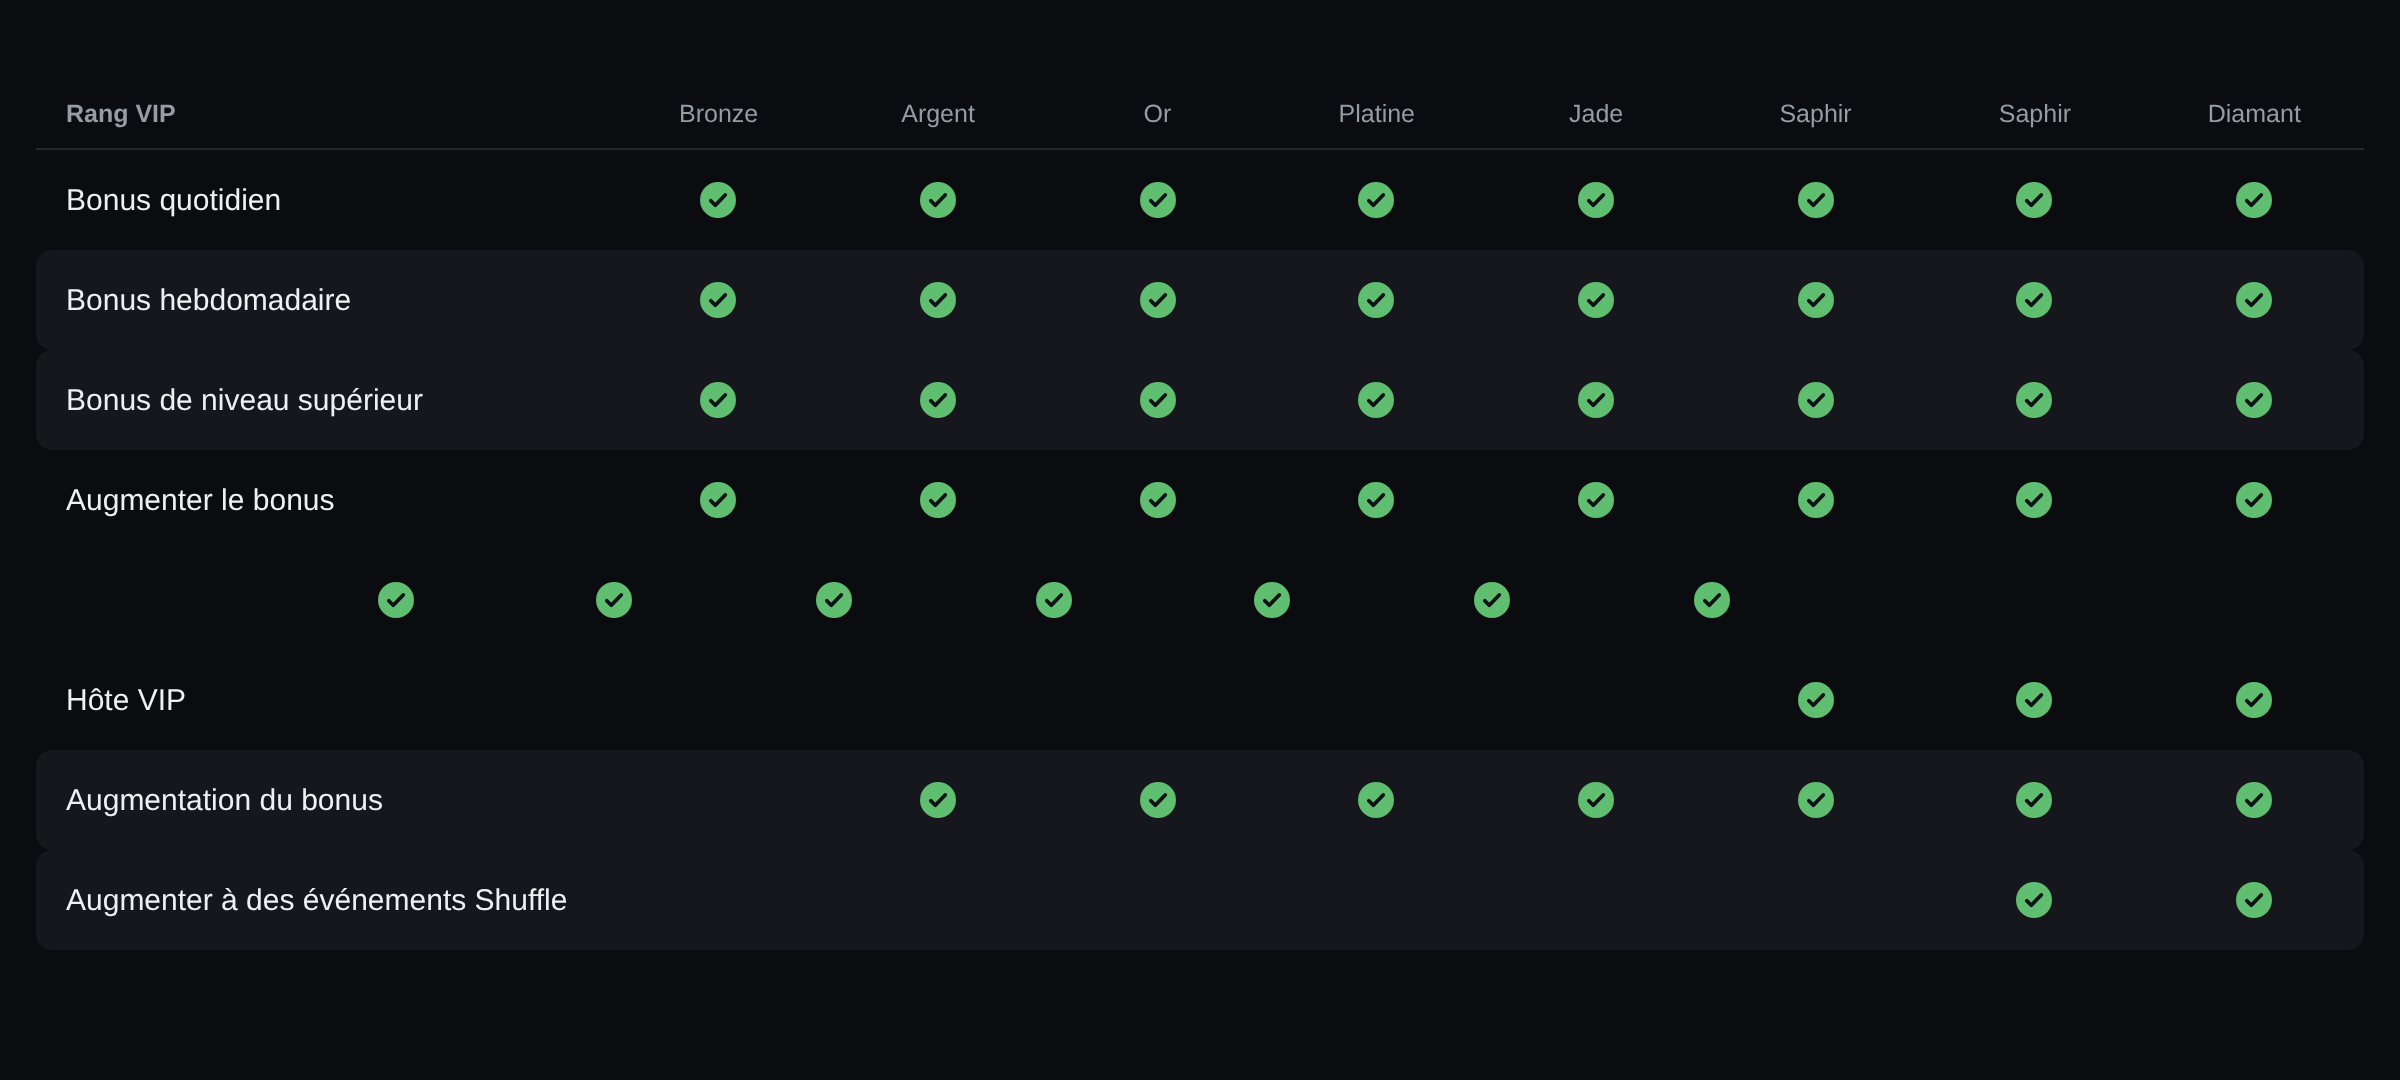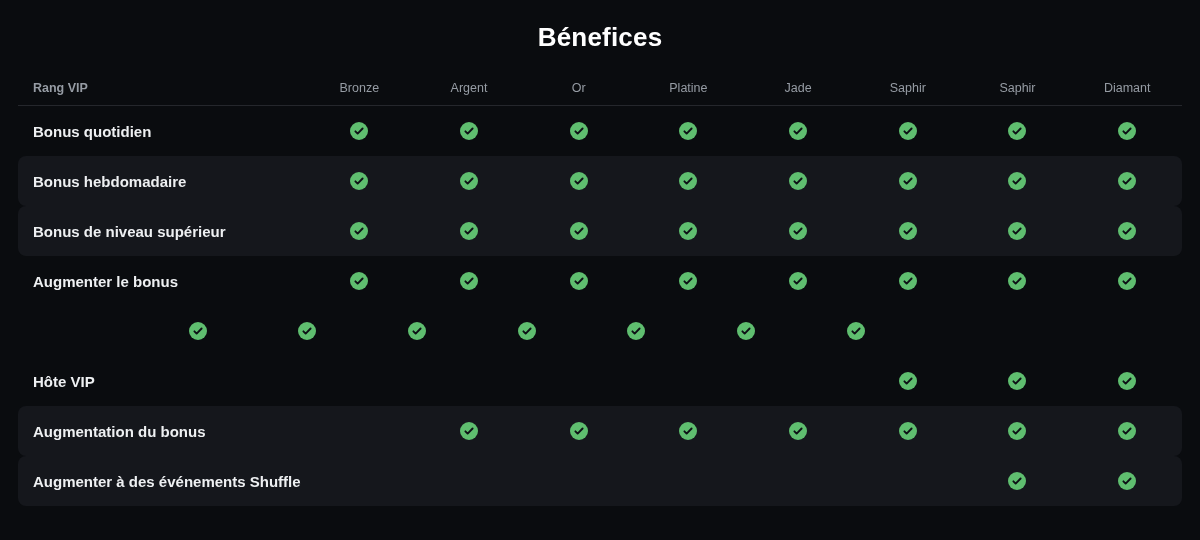--- a/index.html
+++ b/index.html
@@ -56,34 +56,33 @@
     align-items:center;
     height:50px;
     padding-left:15px;
   }
   .row.striped{
     background:var(--stripe-bg);
     border-radius:8px;
   }
   .row-label{
     font-size:15px;
-    font-weight:700;
+    font-weight:400;
     color:var(--label-text);
   }
   .check{
     display:inline-flex;
     width:18px;height:18px;
     line-height:0;
   }
 </style>
 </head>
 <body>
 
 <div class="page">
-  <h1 class="title">Bénefices</h1>
 
   <div class="table">
     <div class="header-row" id="header-row">
       <div class="label header-label">Rang VIP</div>
 
     <div class="cell header-cell">Bronze</div>
         <div class="cell header-cell">Argent</div>
         <div class="cell header-cell">Or</div>
         <div class="cell header-cell">Platine</div>
         <div class="cell header-cell">Jade</div>

